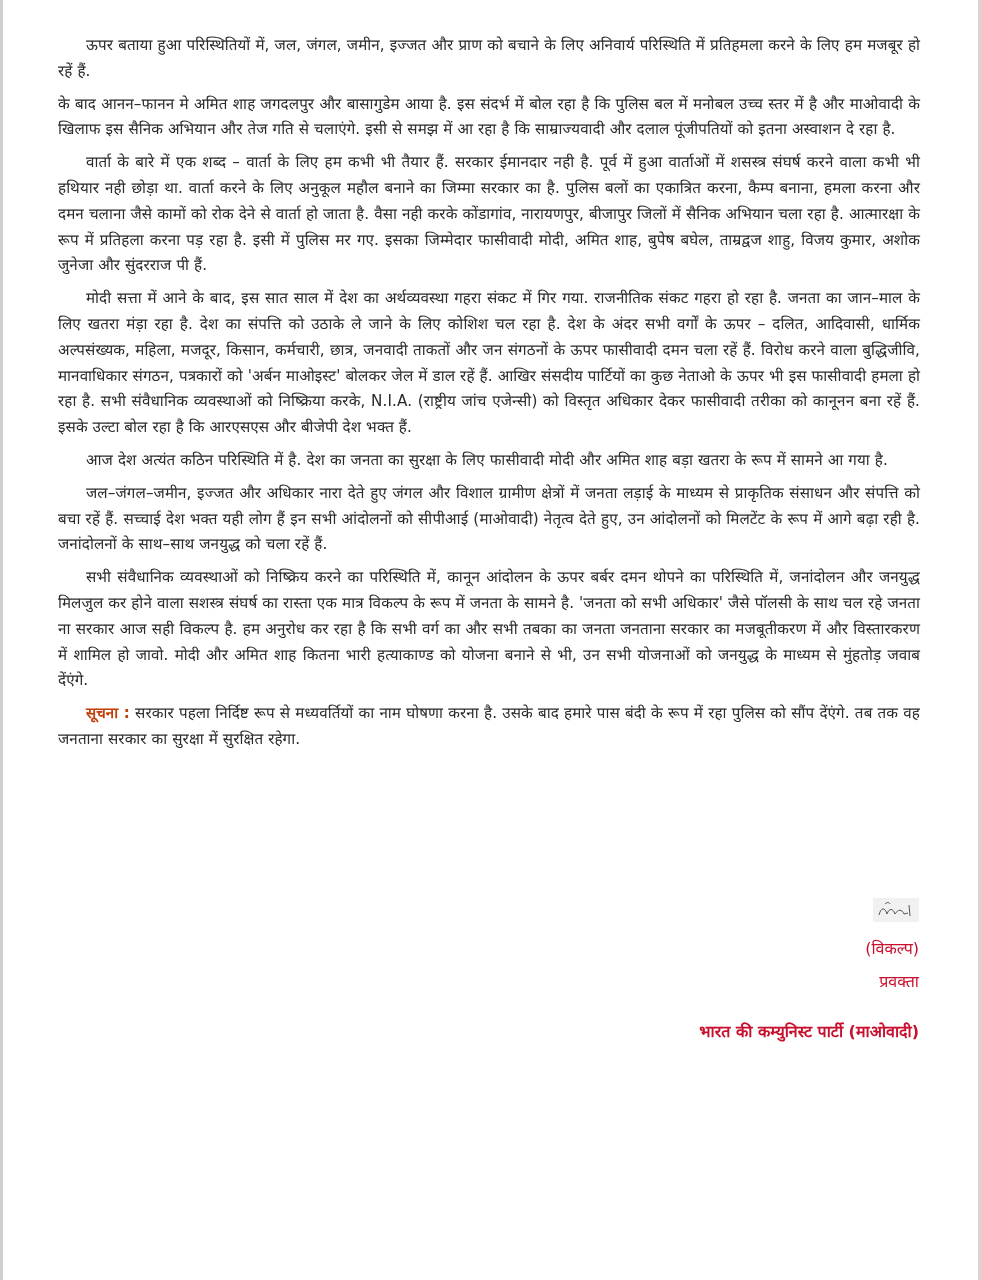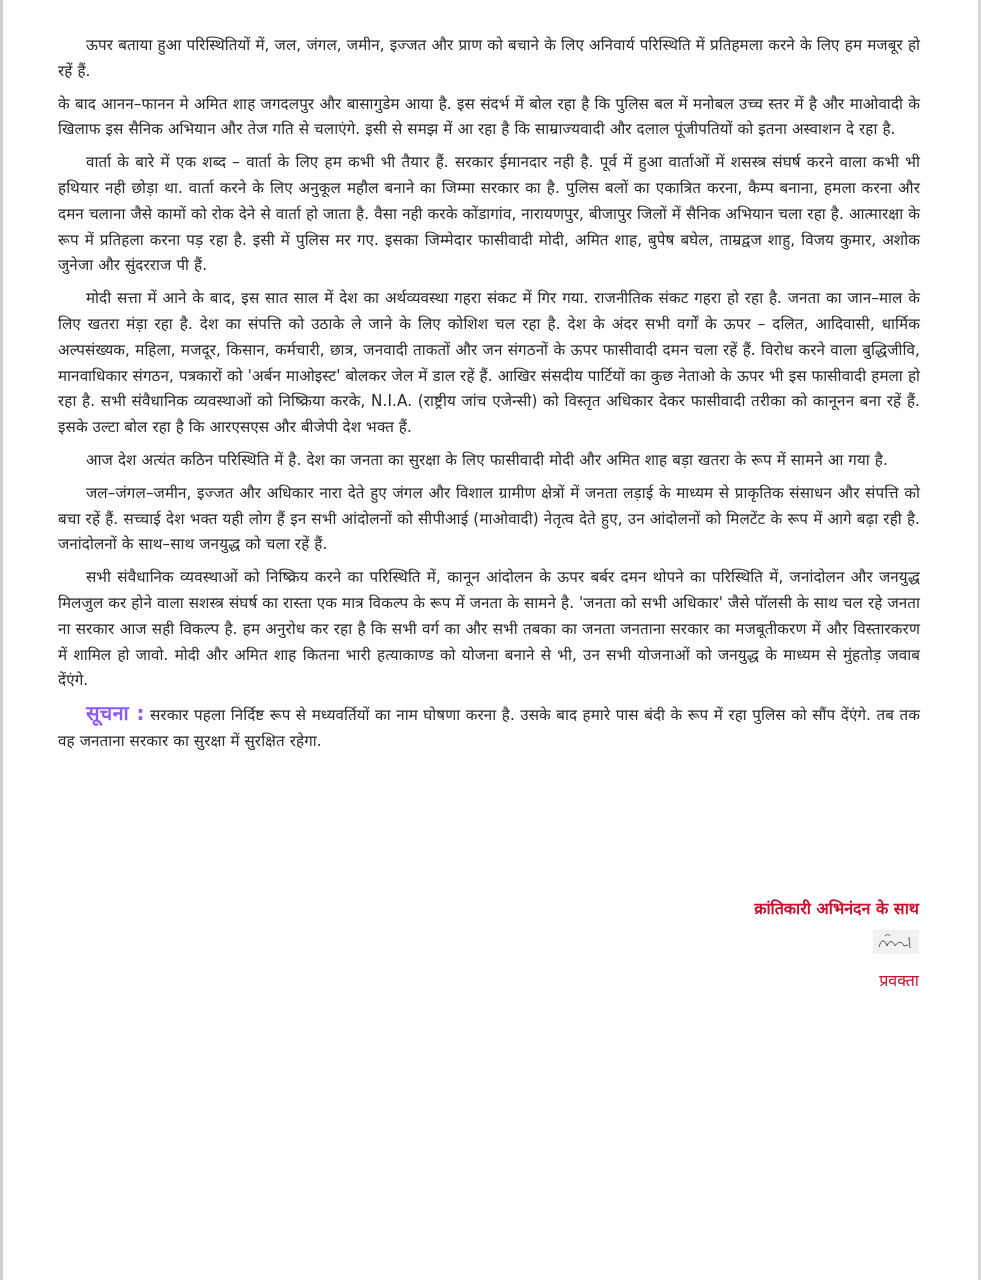--- a/index.html
+++ b/index.html
@@ -33,22 +33,22 @@
       font-size: 15.2px;
       line-height: 25.8px;
       text-align: justify;
       text-indent: 28px;
       margin: 0 0 7px 0;
       letter-spacing: 0.1px;
     }
     .para.first { text-indent: 0; }
     .notice-label {
       font-weight: bold;
-      color: #8b5cf6;
-      font-size: 20px;
+      color: #c2410c;
+      font-size: 15px;
     }
     .signoff {
       position: absolute;
       right: 62px;
       top: 898px;
       width: 420px;
       text-align: right;
     }
     .signoff .line {
       display: block;
@@ -83,20 +83,21 @@
   <p class="para first">के बाद आनन–फानन मे अमित शाह जगदलपुर और बासागुडेम आया है. इस संदर्भ में बोल रहा है कि पुलिस बल में मनोबल उच्च स्तर में है और माओवादी के खिलाफ इस सैनिक अभियान और तेज गति से चलाएंगे. इसी से समझ में आ रहा है कि साम्राज्यवादी और दलाल पूंजीपतियों को इतना अस्वाशन दे रहा है.</p>
   <p class="para">वार्ता के बारे में एक शब्द – वार्ता के लिए हम कभी भी तैयार हैं. सरकार ईमानदार नही है. पूर्व में हुआ वार्ताओं में शसस्त्र संघर्ष करने वाला कभी भी हथियार नही छोड़ा था. वार्ता करने के लिए अनुकूल महौल बनाने का जिम्मा सरकार का है. पुलिस बलों का एकात्रित करना, कैम्प बनाना, हमला करना और दमन चलाना जैसे कामों को रोक देने से वार्ता हो जाता है. वैसा नही करके कोंडागांव, नारायणपुर, बीजापुर जिलों में सैनिक अभियान चला रहा है. आत्मारक्षा के रूप में प्रतिहला करना पड़ रहा है. इसी में पुलिस मर गए. इसका जिम्मेदार फासीवादी मोदी, अमित शाह, बुपेष बघेल, ताम्रद्वज शाहु, विजय कुमार, अशोक जुनेजा और सुंदरराज पी हैं.</p>
   <p class="para">मोदी सत्ता में आने के  बाद, इस सात साल में देश का अर्थव्यवस्था गहरा संकट में गिर गया. राजनीतिक संकट गहरा हो रहा है. जनता का जान–माल के लिए खतरा मंड़ा रहा है. देश का संपत्ति को उठाके ले जाने के लिए कोशिश चल रहा है. देश के अंदर सभी वर्गों के ऊपर – दलित, आदिवासी, धार्मिक अल्पसंख्यक, महिला, मजदूर, किसान, कर्मचारी, छात्र, जनवादी ताकतों और जन संगठनों के ऊपर फासीवादी दमन चला रहें हैं. विरोध करने वाला बुद्धिजीवि, मानवाधिकार संगठन, पत्रकारों को 'अर्बन माओइस्ट' बोलकर जेल में डाल रहें हैं. आखिर संसदीय पार्टियों का कुछ नेताओ के ऊपर भी इस फासीवादी हमला हो रहा है. सभी संवैधानिक व्यवस्थाओं को निष्क्रिया करके, N.I.A. (राष्ट्रीय जांच एजेन्सी) को विस्तृत अधिकार देकर फासीवादी तरीका को कानूनन बना रहें हैं. इसके उल्टा बोल रहा है कि आरएसएस और बीजेपी देश भक्त हैं.</p>
   <p class="para">आज देश अत्यंत कठिन परिस्थिति में है. देश का जनता का सुरक्षा के लिए फासीवादी मोदी और अमित शाह बड़ा खतरा के रूप में सामने आ गया है.</p>
   <p class="para">जल–जंगल–जमीन, इज्जत और अधिकार नारा देते हुए जंगल और विशाल ग्रामीण क्षेत्रों में जनता लड़ाई के माध्यम से प्राकृतिक संसाधन और संपत्ति को बचा रहें हैं. सच्चाई देश भक्त यही लोग हैं इन सभी आंदोलनों को सीपीआई (माओवादी) नेतृत्व देते हुए, उन आंदोलनों को मिलटेंट के रूप में आगे बढ़ा रही है. जनांदोलनों के साथ–साथ जनयुद्ध को चला रहें हैं.</p>
   <p class="para">सभी संवैधानिक व्यवस्थाओं को निष्क्रिय करने का परिस्थिति में, कानून आंदोलन के ऊपर बर्बर दमन थोपने का परिस्थिति में, जनांदोलन और जनयुद्ध मिलजुल कर होने वाला सशस्त्र संघर्ष का रास्ता एक मात्र विकल्प के रूप में जनता के सामने है. 'जनता को सभी अधिकार' जैसे पॉलसी के साथ चल रहे जनता ना सरकार आज सही विकल्प है. हम अनुरोध कर रहा है कि सभी वर्ग का और सभी तबका का जनता जनताना सरकार का मजबूतीकरण में और विस्तारकरण में शामिल हो जावो. मोदी और अमित शाह कितना भारी हत्याकाण्ड को योजना बनाने से भी, उन सभी योजनाओं को जनयुद्ध के माध्यम से मुंहतोड़ जवाब देंएंगे.</p>
   <p class="para"><span class="notice-label">सूचना :</span><span> सरकार पहला निर्दिष्ट रूप से मध्यवर्तियों का नाम घोषणा करना है. उसके बाद हमारे पास बंदी के रूप में रहा पुलिस को सौंप देंएंगे. तब तक वह जनताना सरकार का सुरक्षा में सुरक्षित रहेगा.</span></p>
 </div>
 
 <div class="signoff">
-  <span class="line bold l1">क्रांतिकारी अभिनंदन के साथ</span>
   <span class="sig">
     <svg width="42" height="22" viewBox="0 0 42 22">
       <path d="M4 16 C6 8, 10 8, 12 15 C14 9, 18 9, 20 15 C23 10, 27 10, 29 15 L33 14 M34 6 L35 17 M10 5 C12 3, 14 3, 15 5" stroke="#555" stroke-width="1" fill="none"></path>
     </svg>
   </span>
+  <span class="line l3">(विकल्प)</span>
   <span class="line l4">प्रवक्ता</span>
+  <span class="line bold">भारत की कम्युनिस्ट पार्टी (माओवादी)</span>
 </div>
 
 </body></html>

